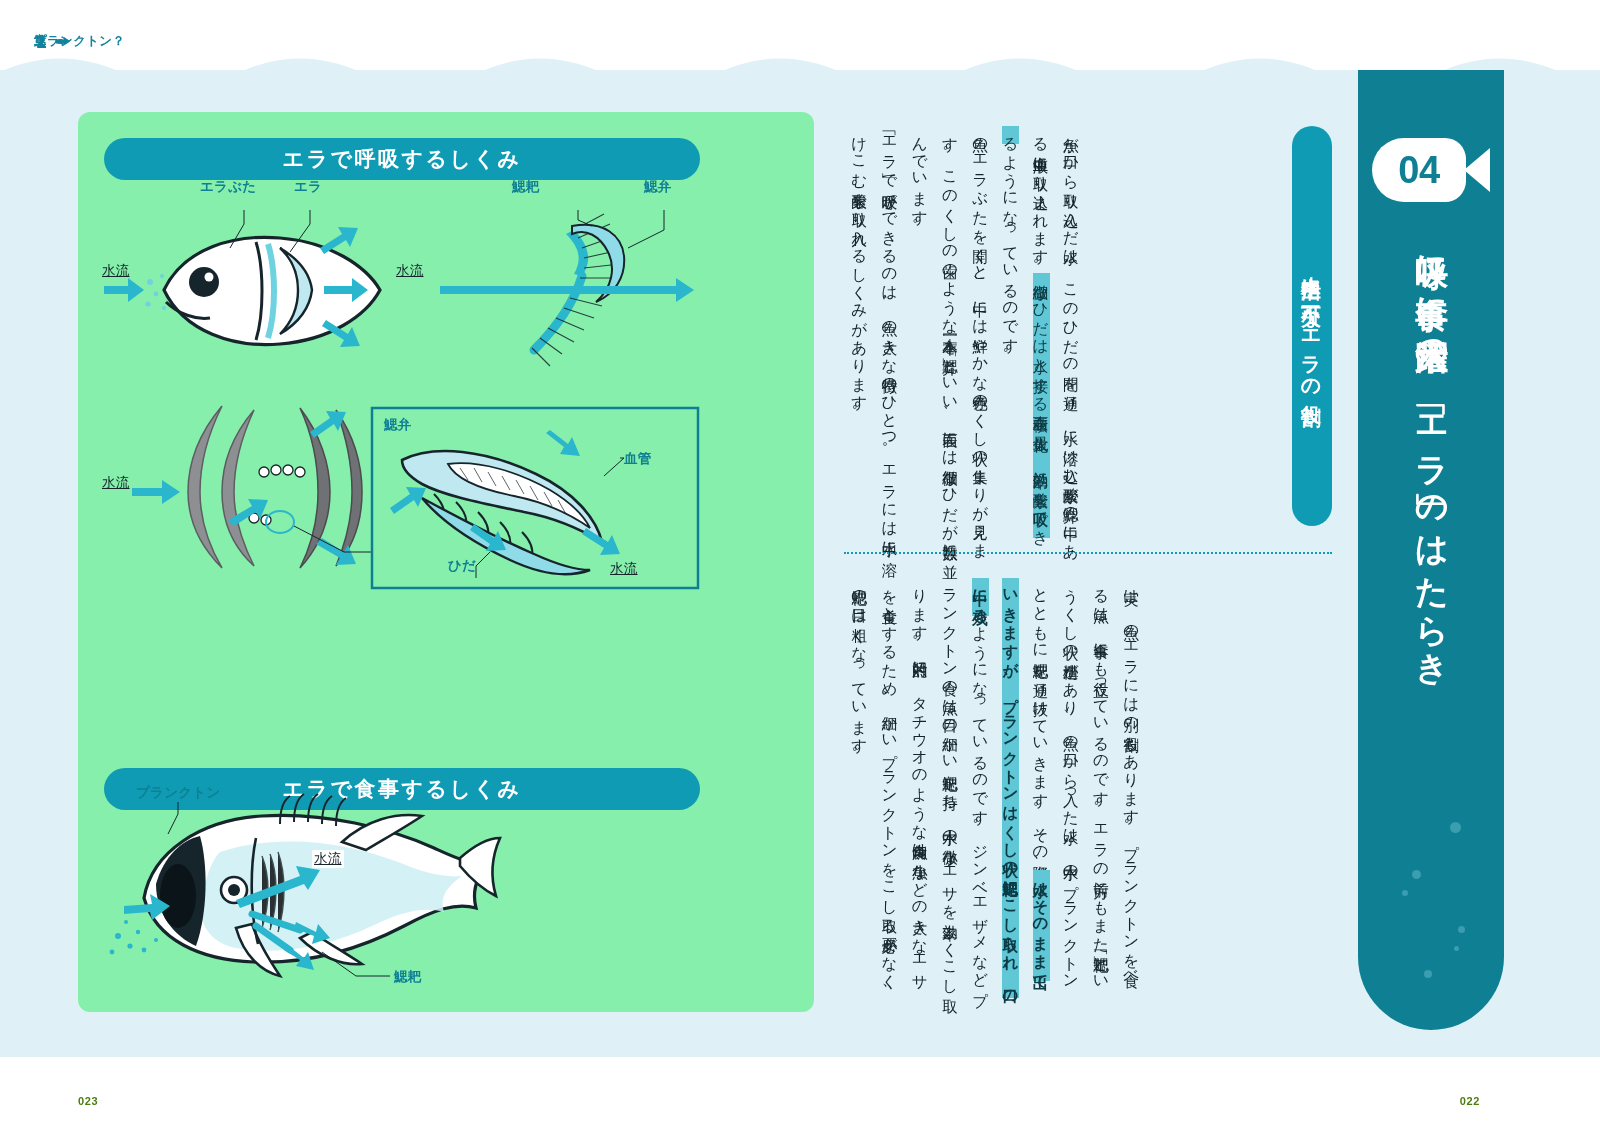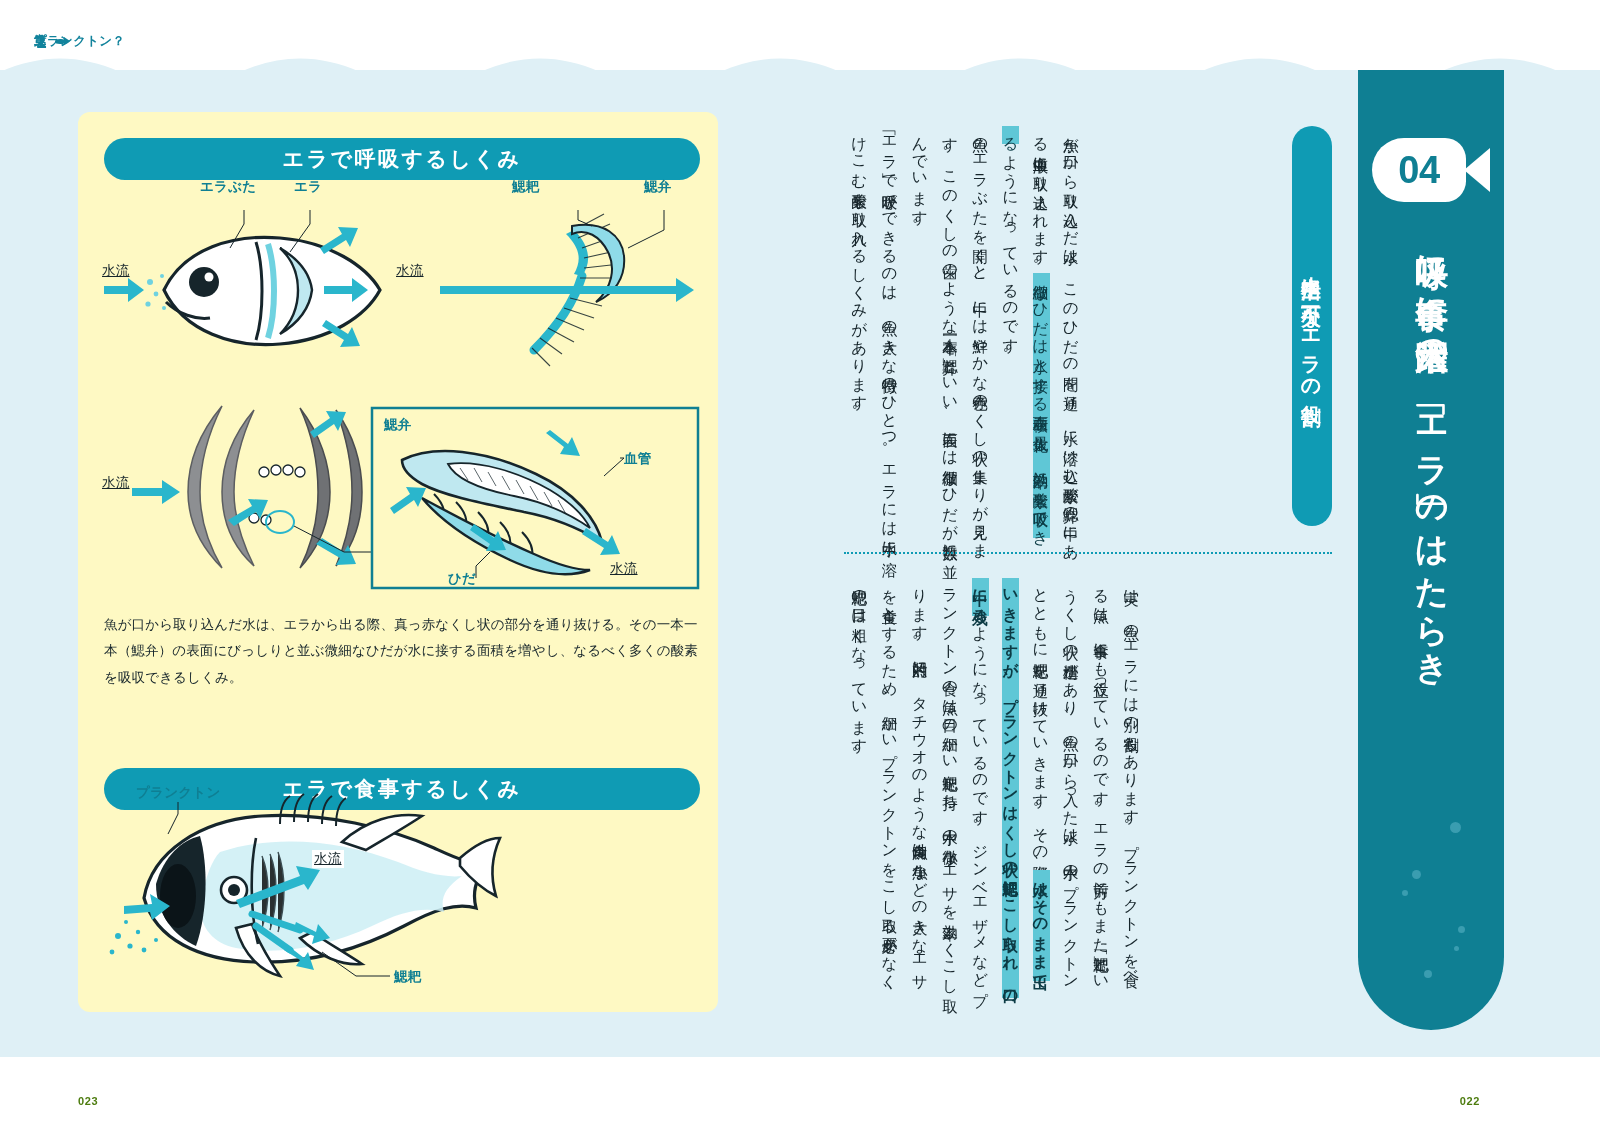--- a/index.html
+++ b/index.html
@@ -232,23 +232,23 @@
   .hl2 {
     background: #5fc7d6;
     color: #0c3b45;
     font-weight: bold;
   }
 
   
   .card {
     position: absolute;
     left: 78px; top: 112px;
-    width: 640px;
+    width: 736px;
     height: 900px;
-    background: #fef9c3;
+    background: #86efac;
     border-radius: 12px;
   }
   .sect-pill {
     position: absolute;
     left: 26px;
     width: 596px;
     height: 42px;
     background: #0f9bb4;
     border-radius: 21px;
     display: flex;
@@ -487,25 +487,24 @@
           <path d="M366,128 L386,142 L382,149 L402,148 L394,129 L390,136 L370,122 Z"></path>
         </g>
         <g stroke="#16252b" stroke-width="1" fill="none">
           <path d="M516,56 L520,56 L500,74"></path>
           <path d="M372,176 L372,164 L386,150"></path>
         </g>
       </svg>
       <div class="lbl flow" style="left:-2px; top:72px;">水流</div>
       <div class="lbl blue" style="left:280px; top:14px;">鰓弁</div>
       <div class="lbl blue" style="left:520px; top:48px;">血管</div>
-      <div class="lbl blue" style="left:344px; top:168px;">ひだ</div>
+      <div class="lbl blue" style="left:344px; top:155px;">ひだ</div>
       <div class="lbl flow" style="left:506px; top:158px;">水流</div>
     </div>
 
-    <div class="caption mid">魚が口から取り込んだ水は、エラから出る際、真っ赤なくし状の部分を通り抜ける。その一本一本（鰓弁）の表面にびっしりと並ぶ微細なひだが水に接する面積を増やし、なるべく多くの酸素を吸収できるしくみ。</div>
 
     <div class="sect-pill two">エラで食事するしくみ</div>
 
     <div class="fig fig3">
       <svg viewBox="0 0 400 215" width="400" height="215">
 
         <path d="M40,118 C48,72 96,40 158,36 C220,32 286,48 330,68 C352,78 368,86 386,82 C372,96 368,112 372,128 C352,122 330,130 300,146 C258,168 206,184 150,182 C96,180 52,160 40,118 Z" fill="#ffffff" stroke="#16252b" stroke-width="3.2"></path>
 
         <path d="M116,72 C170,54 236,60 294,82 C318,92 340,98 358,96 C340,108 336,120 340,132 C320,126 296,132 268,146 C226,166 176,176 132,168 C104,162 92,140 98,116 C102,96 108,80 116,72 Z" fill="#cdeef5" opacity=".85"></path>
 

